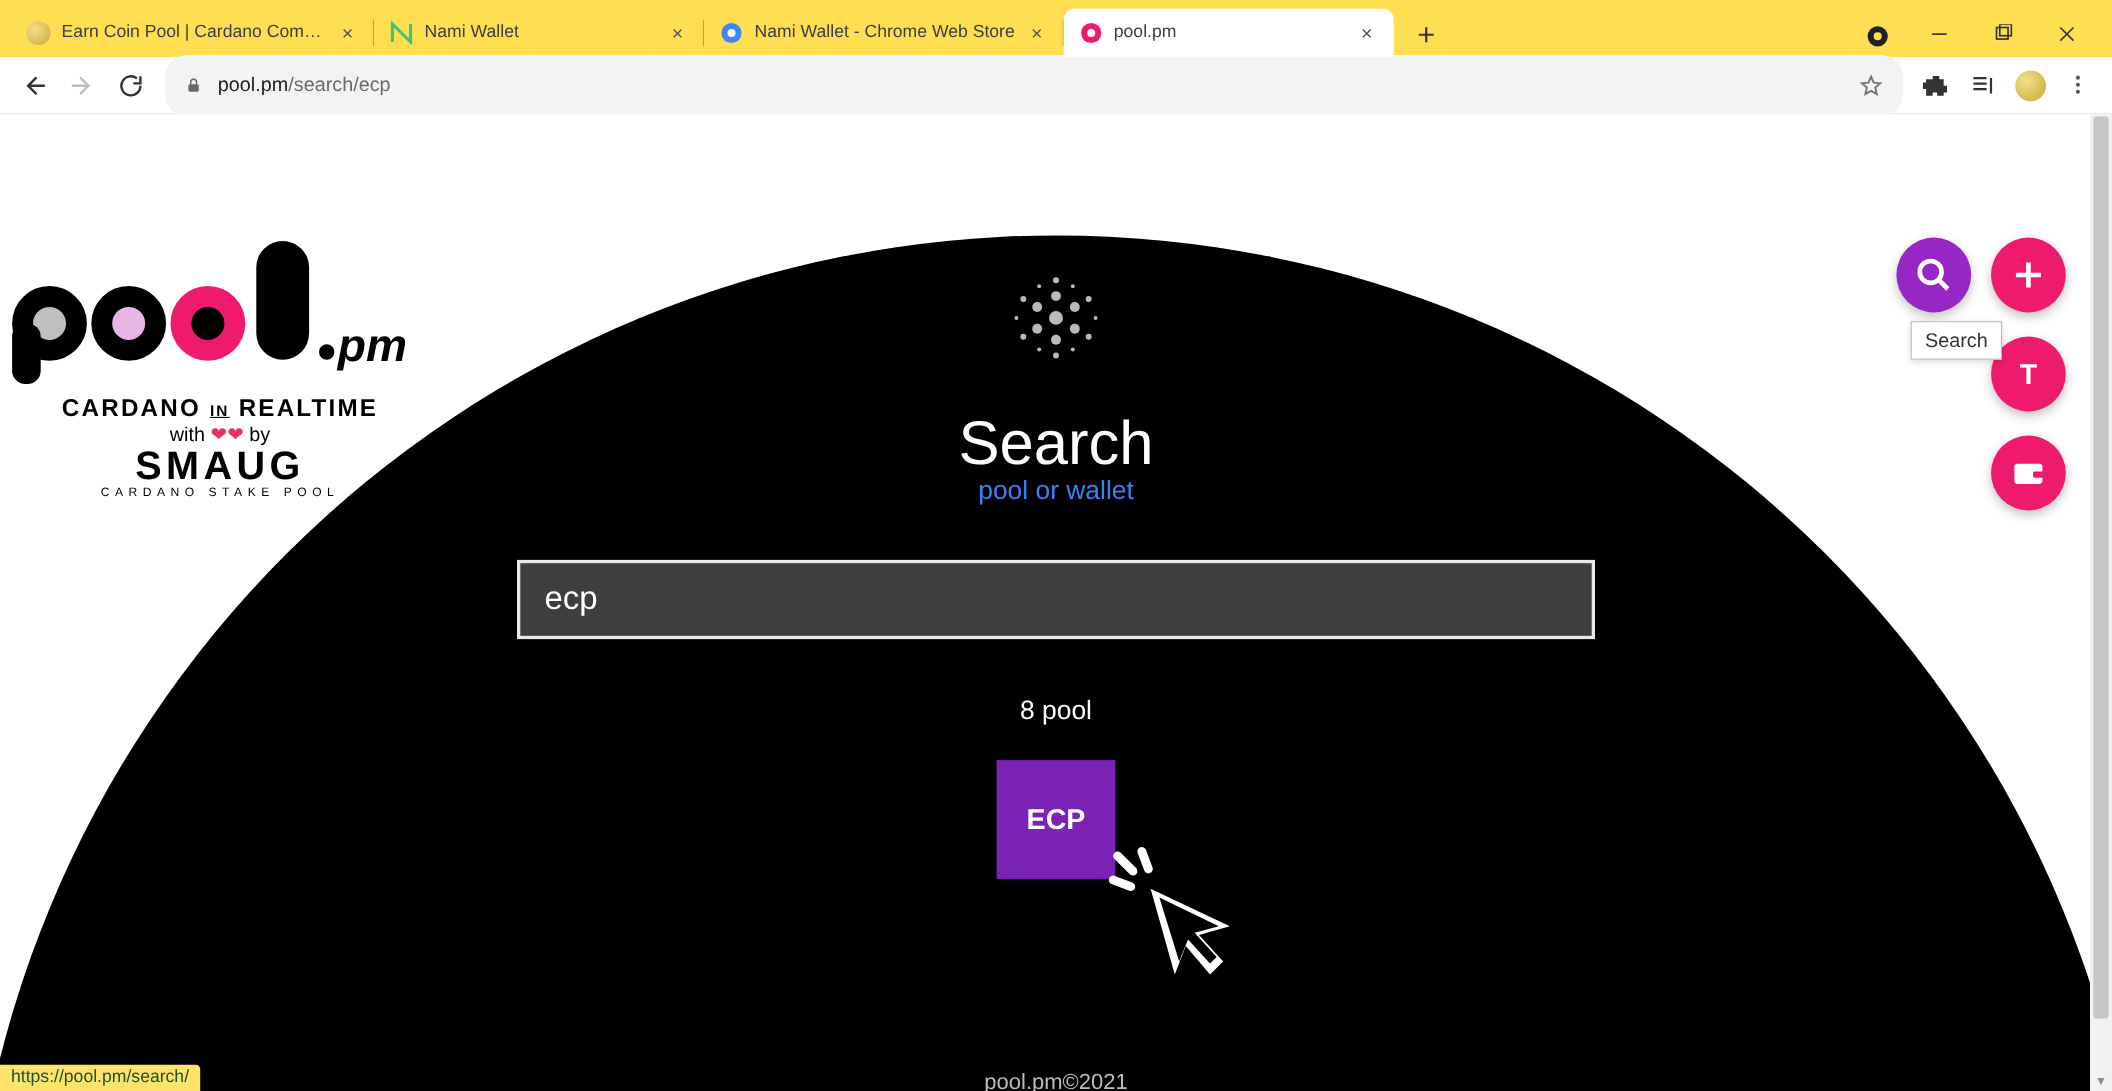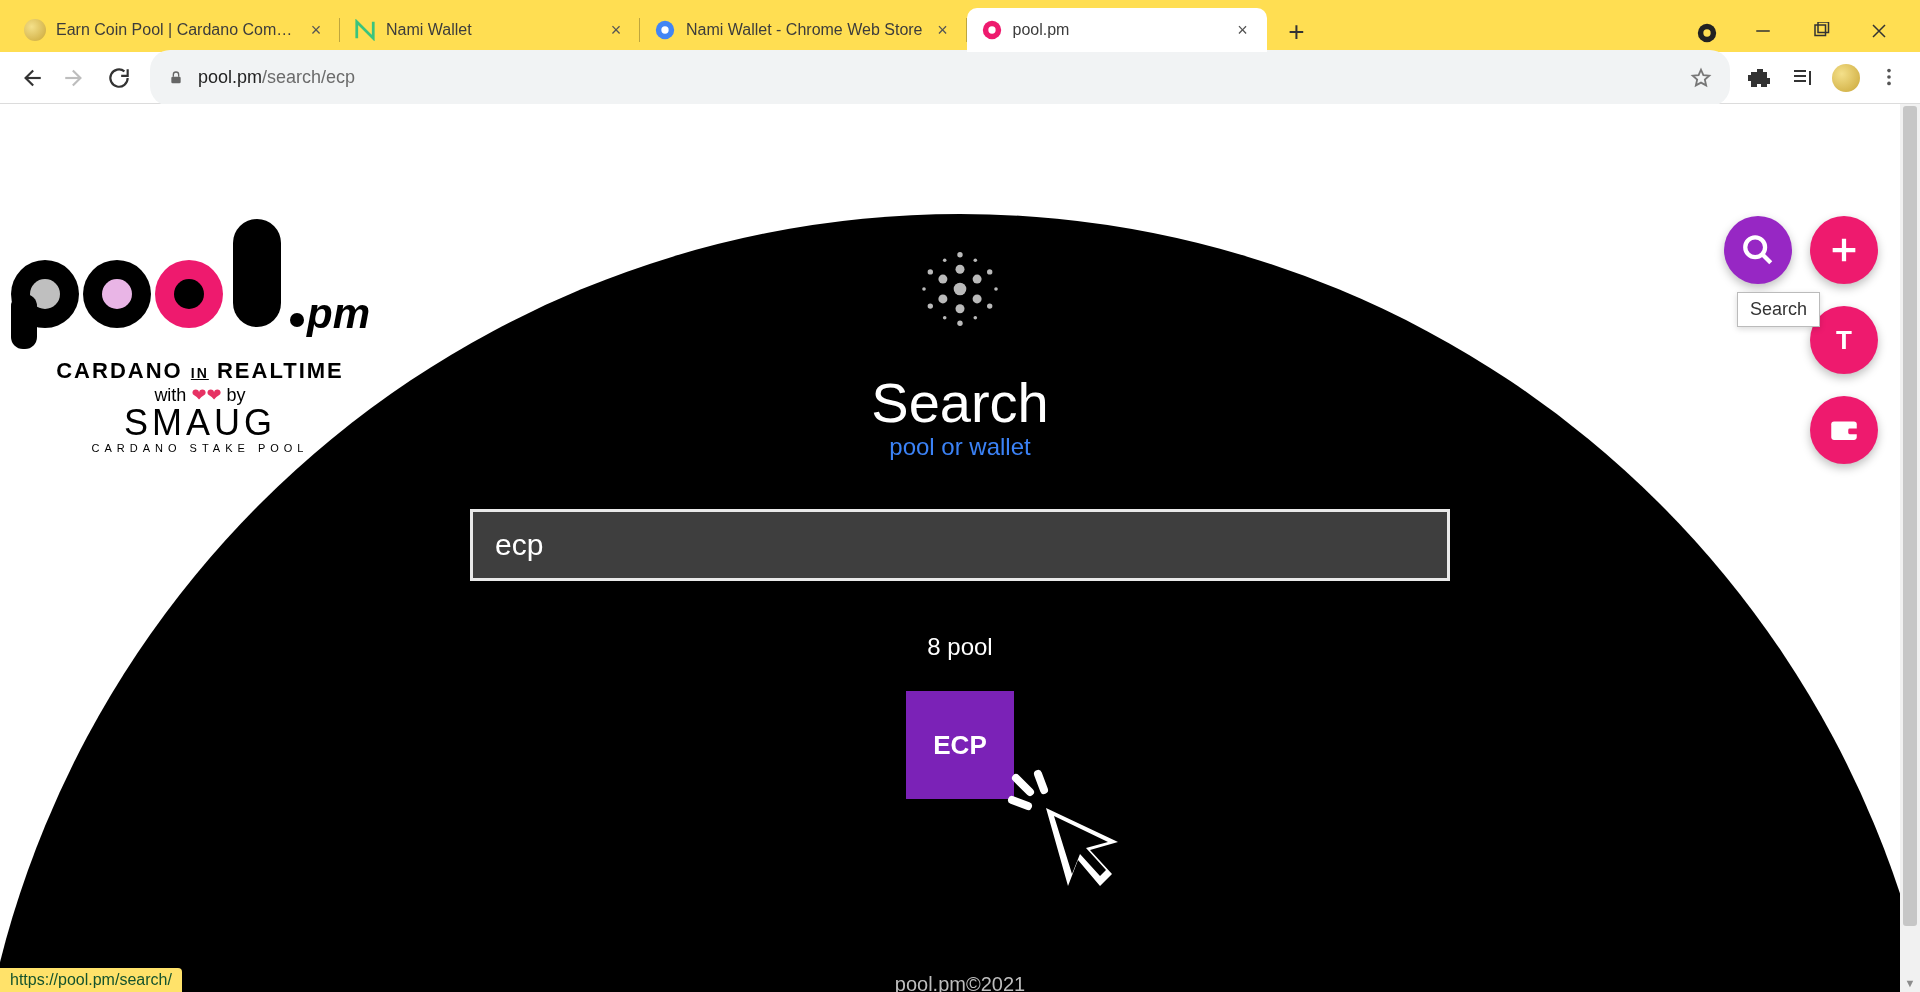--- a/index.html
+++ b/index.html
@@ -75,21 +75,21 @@
   
   .logo {
     position:absolute; left:5px; top:110px; width:390px;
     text-align:center; color:#000;
   }
   .pool-svg { width:380px; height:150px; }
   .tagline { font-weight:800; letter-spacing:2px; font-size:22px; margin-top:-6px; }
   .tagline .in { font-size:14px;text-decoration:underline; }
   .smaug { font-size:18px; }
   .smaug .hearts { color:#e63263; }
-  .smaug .big { font-weight:400; font-size:36px; letter-spacing:4px; display:block; margin-top:-4px;}
+  .smaug .big { font-weight:700; font-size:36px; letter-spacing:4px; display:block; margin-top:-4px;}
   .smaug .sub { font-size:11px; letter-spacing:5px; display:block; margin-top:-2px;}
 
   
   .fab-col {
     position:absolute; right:42px; top:112px; display:flex; flex-direction:column; gap:22px; align-items:flex-end;
   }
   .fab-row { display:flex; gap:18px; }
   .fab {
     width:68px; height:68px; border-radius:50%;
     display:flex; align-items:center; justify-content:center;

